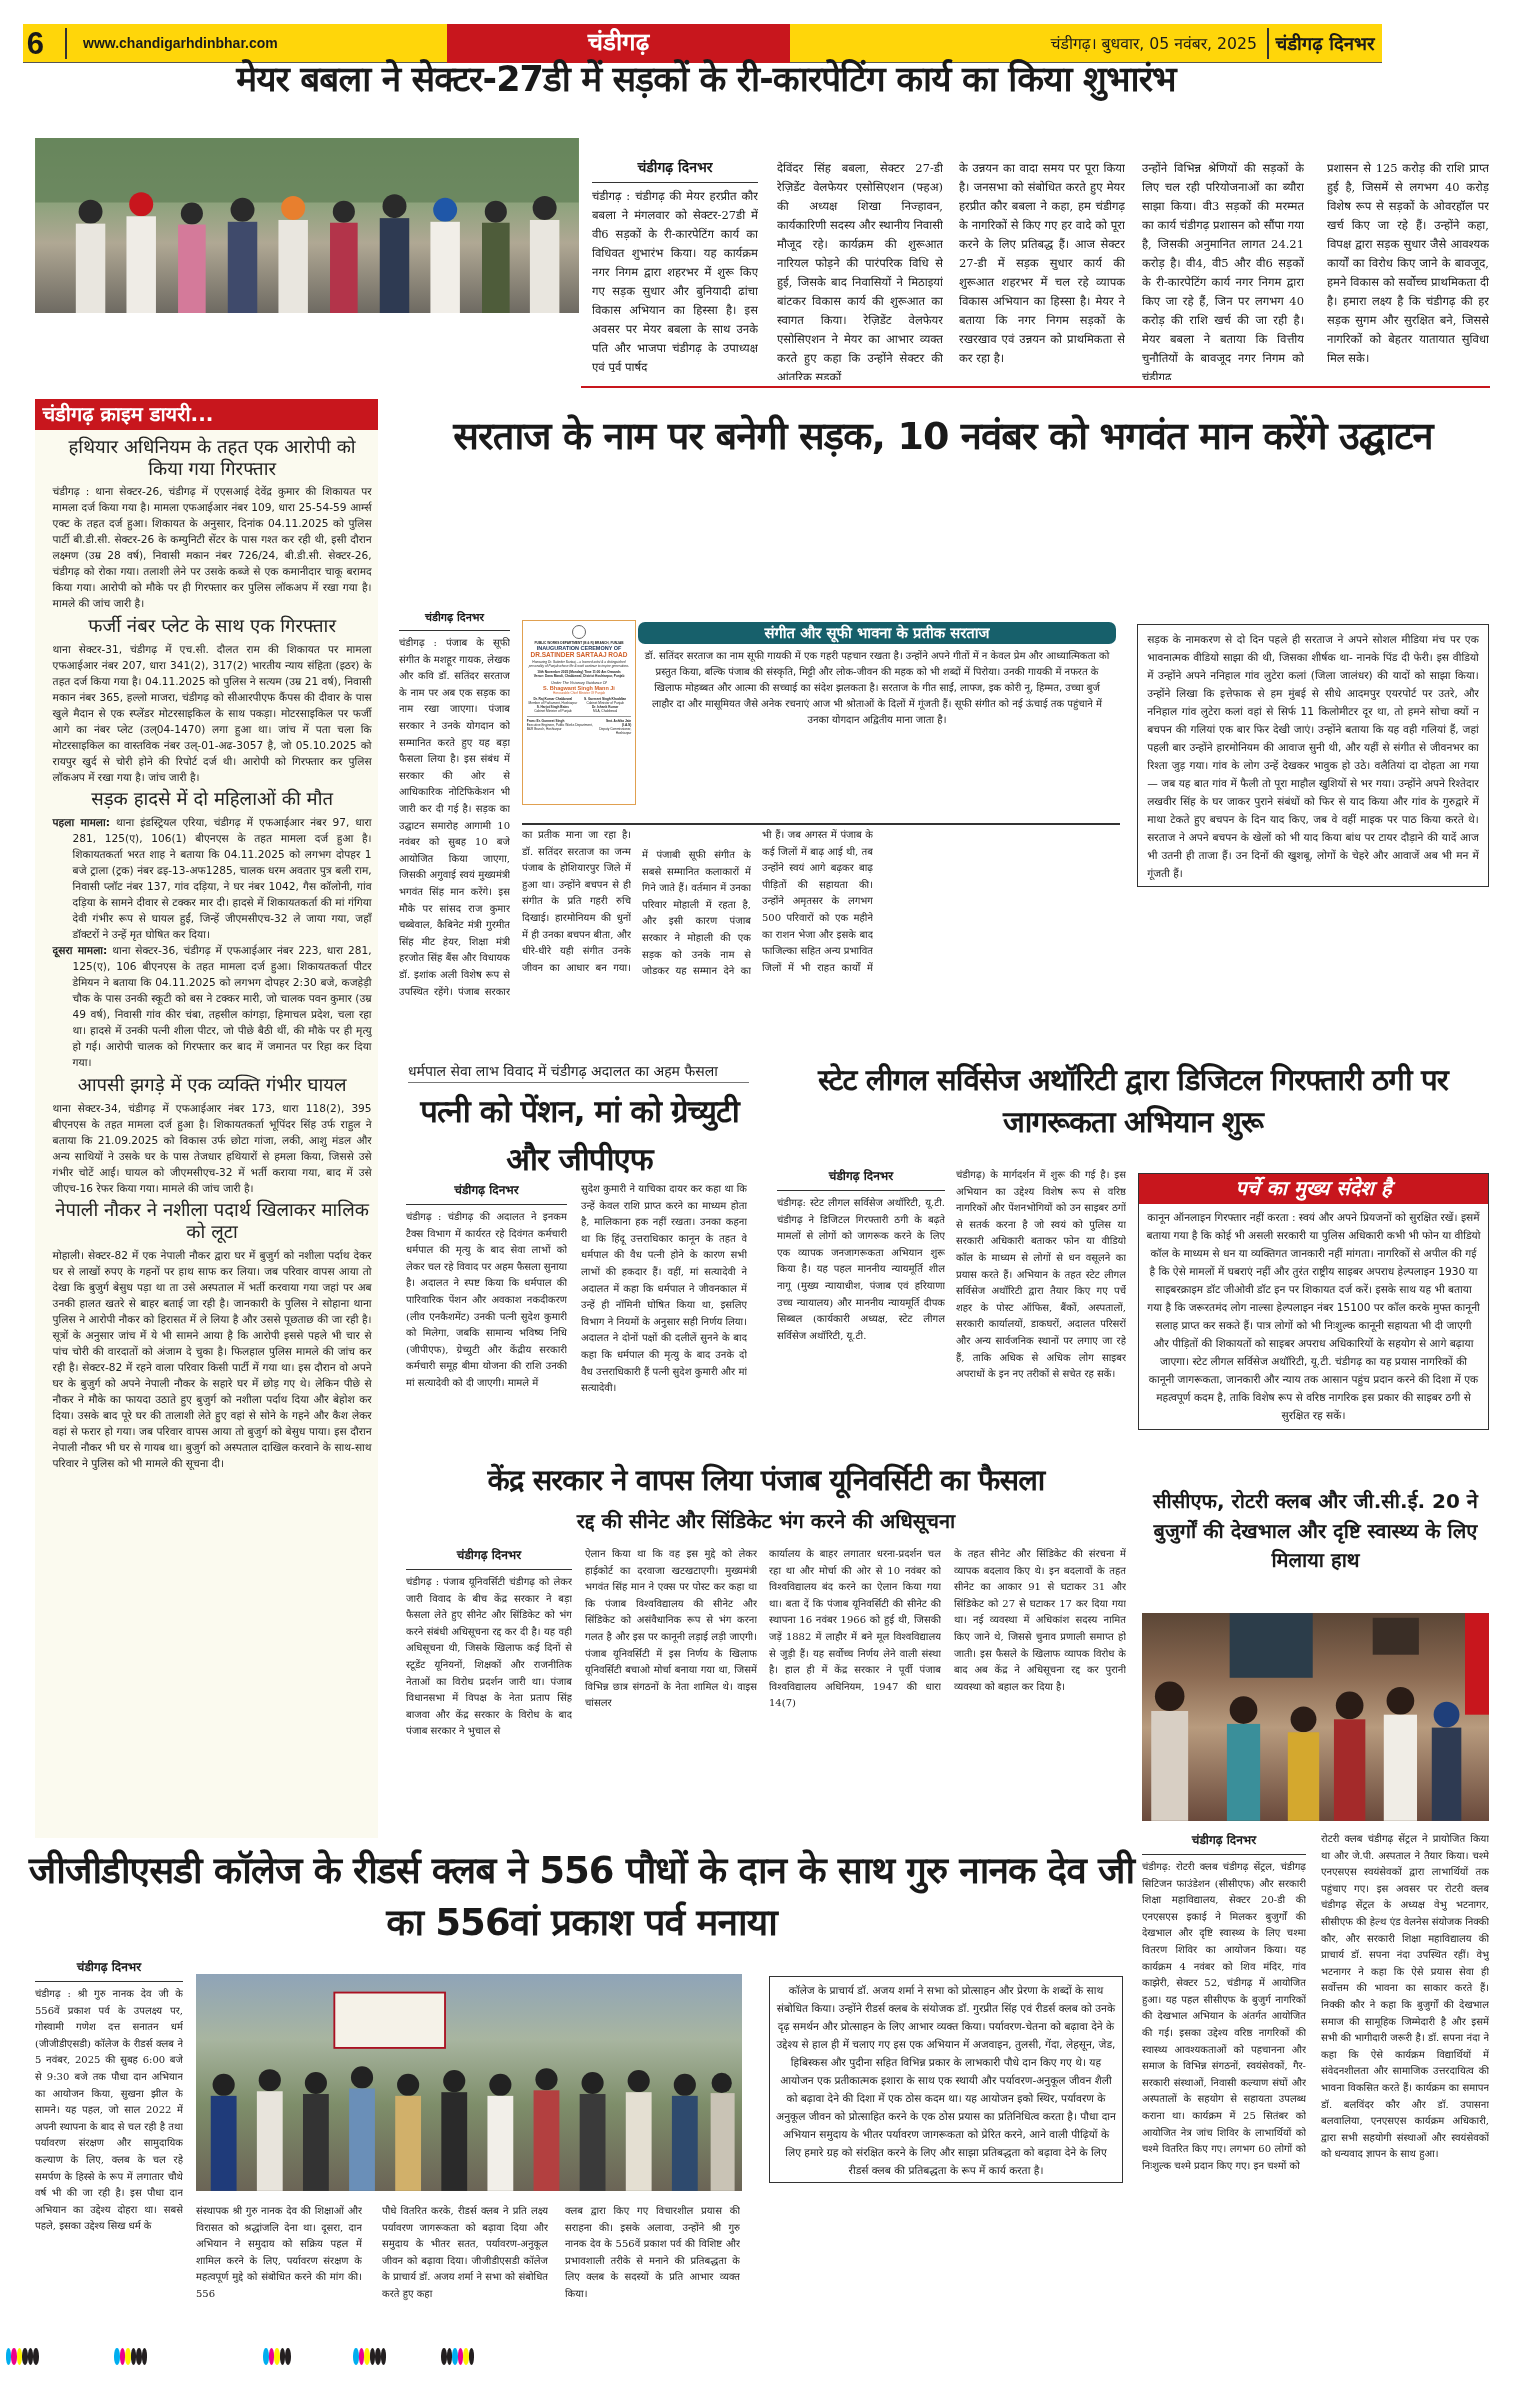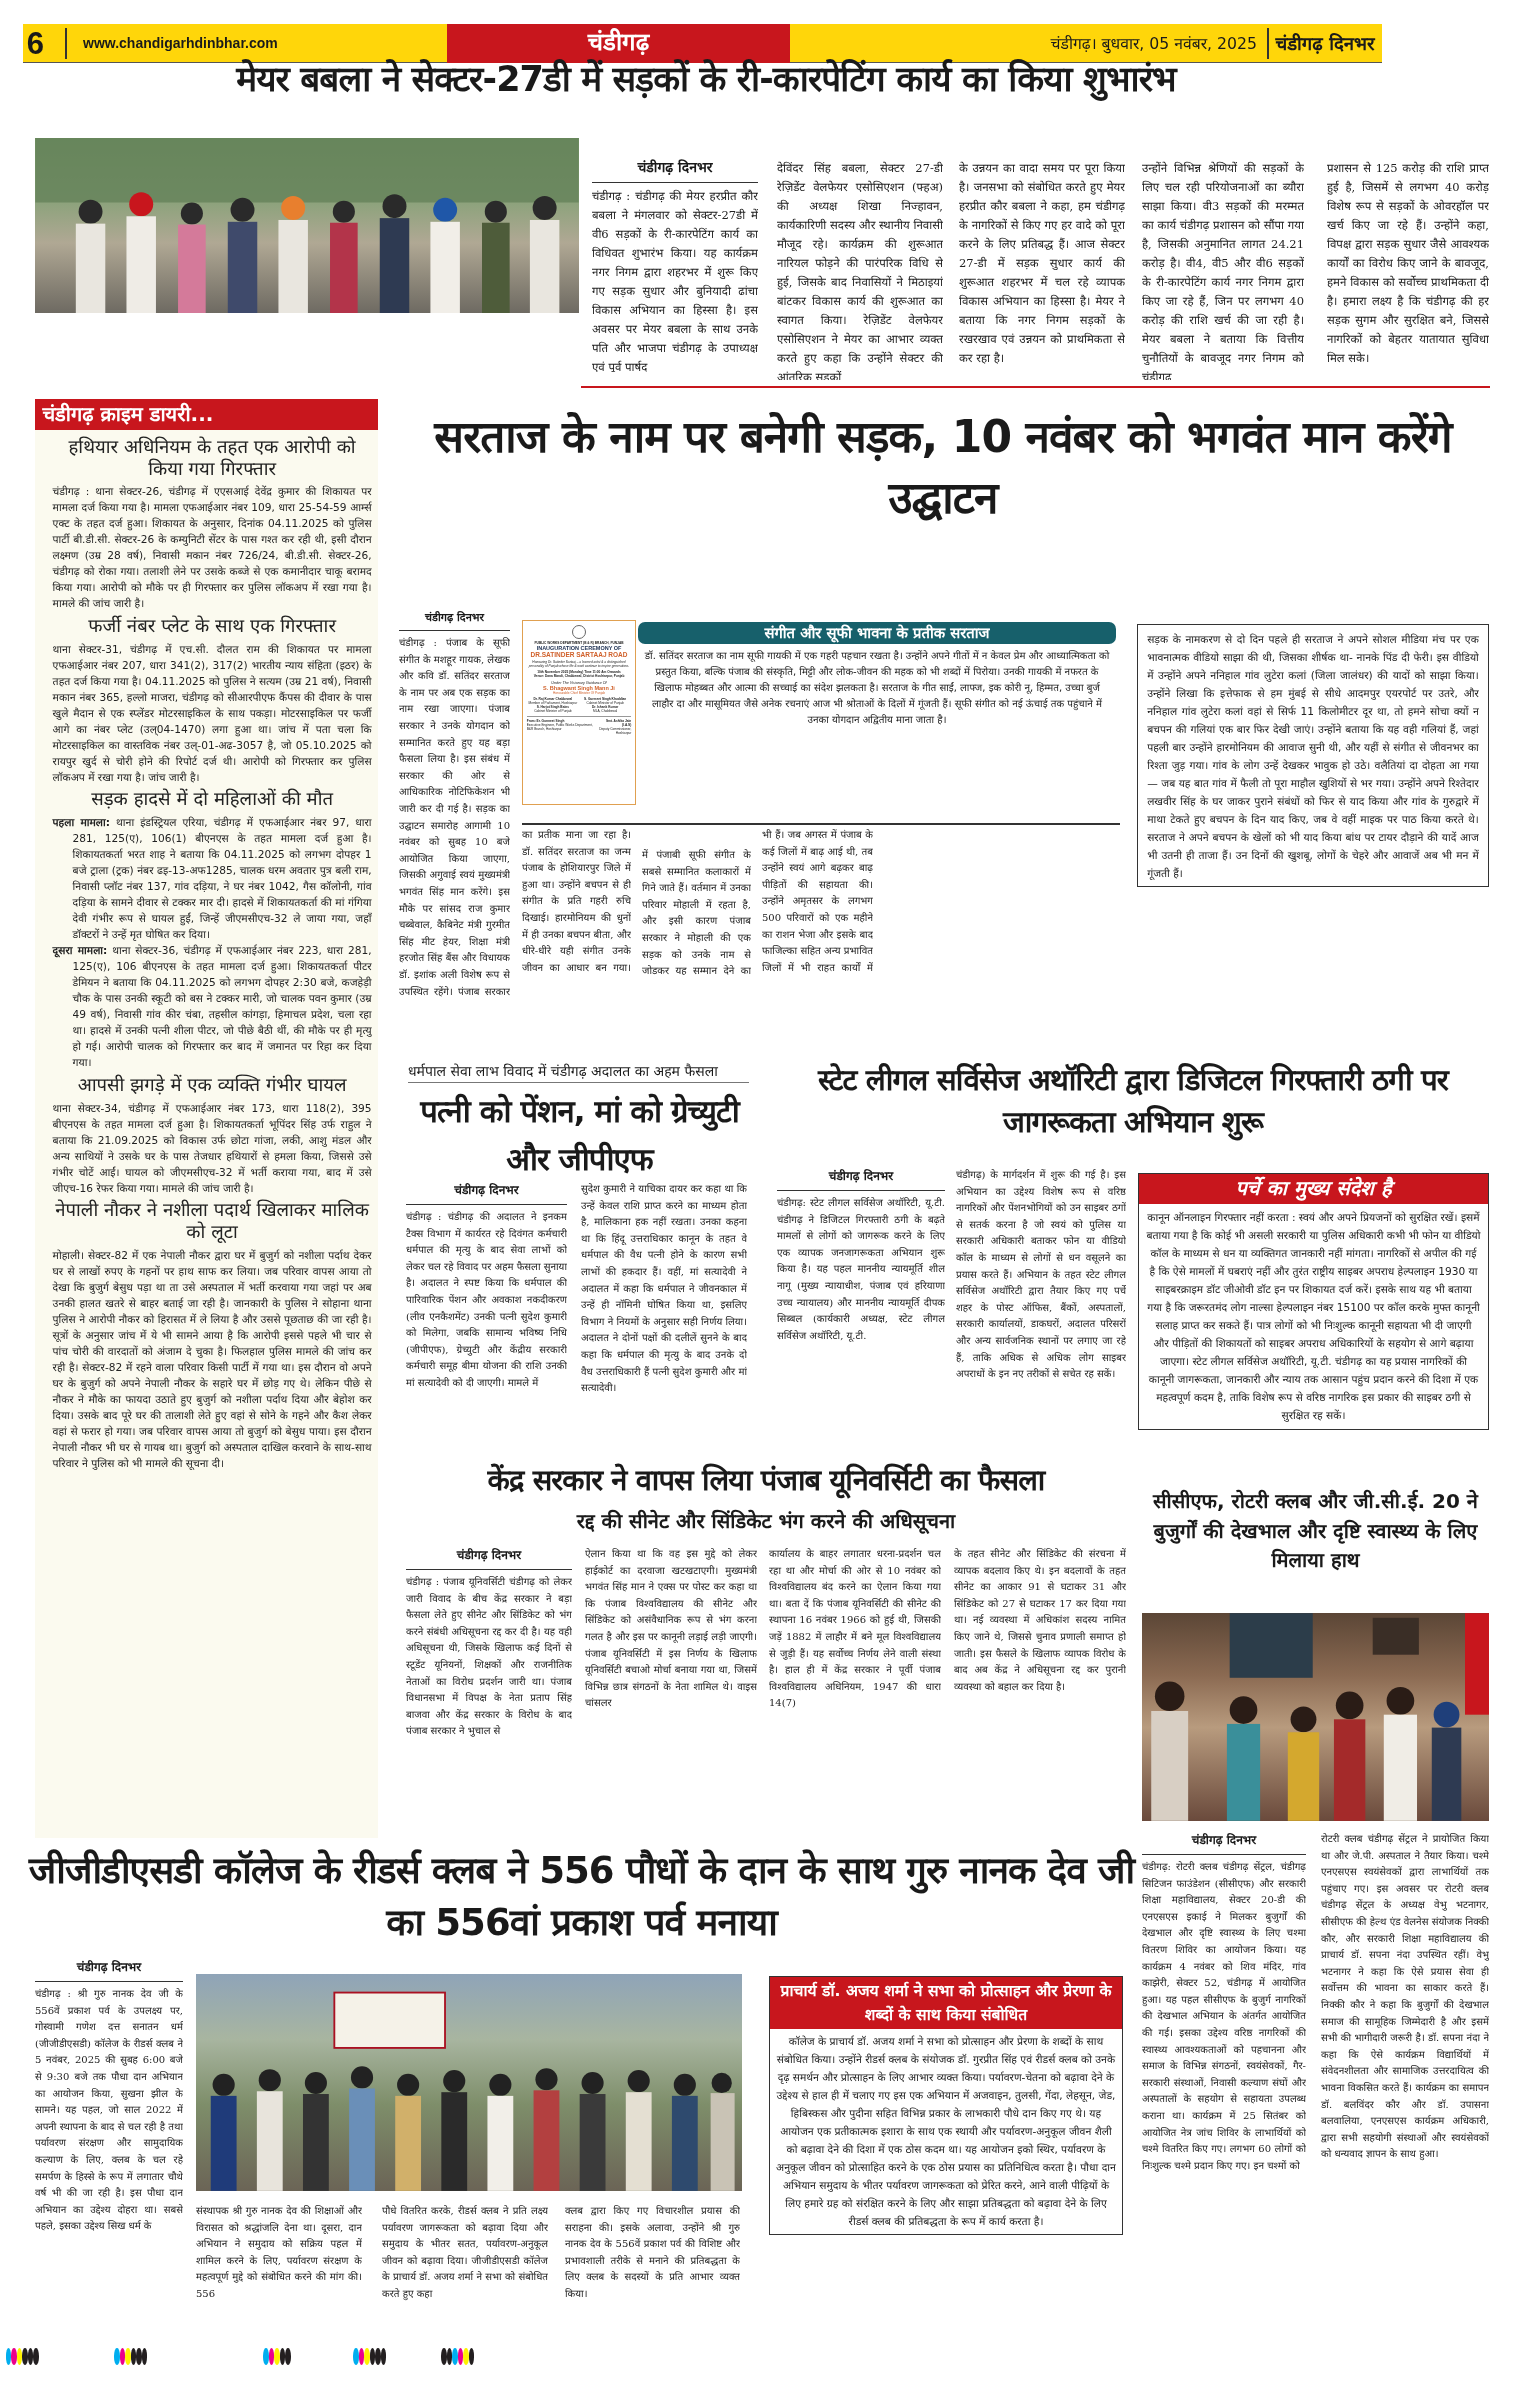--- a/index.html
+++ b/index.html
@@ -102,21 +102,21 @@
     <h3>सड़क हादसे में दो महिलाओं की मौत</h3>
     <p class="hang"><b>पहला मामला:</b> <span>थाना इंडस्ट्रियल एरिया, चंडीगढ़ में एफआईआर नंबर 97, धारा 281, 125(ए), 106(1) बीएनएस के तहत मामला दर्ज हुआ है। शिकायतकर्ता भरत शाह ने बताया कि 04.11.2025 को लगभग दोपहर 1 बजे ट्राला (ट्रक) नंबर ढइ-13-अफ1285, चालक धरम अवतार पुत्र बली राम, निवासी प्लॉट नंबर 137, गांव दड़िया, ने घर नंबर 1042, गैस कॉलोनी, गांव दड़िया के सामने दीवार से टक्कर मार दी। हादसे में शिकायतकर्ता की मां गंगिया देवी गंभीर रूप से घायल हुईं, जिन्हें जीएमसीएच-32 ले जाया गया, जहाँ डॉक्टरों ने उन्हें मृत घोषित कर दिया।</span></p>
     <p class="hang"><b>दूसरा मामला:</b> <span>थाना सेक्टर-36, चंडीगढ़ में एफआईआर नंबर 223, धारा 281, 125(ए), 106 बीएनएस के तहत मामला दर्ज हुआ। शिकायतकर्ता पीटर डेमियन ने बताया कि 04.11.2025 को लगभग दोपहर 2:30 बजे, कजहेड़ी चौक के पास उनकी स्कूटी को बस ने टक्कर मारी, जो चालक पवन कुमार (उम्र 49 वर्ष), निवासी गांव कीर चंबा, तहसील कांगड़ा, हिमाचल प्रदेश, चला रहा था। हादसे में उनकी पत्नी शीला पीटर, जो पीछे बैठी थीं, की मौके पर ही मृत्यु हो गई। आरोपी चालक को गिरफ्तार कर बाद में जमानत पर रिहा कर दिया गया।</span></p>
     <h3>आपसी झगड़े में एक व्यक्ति गंभीर घायल</h3>
     <p>थाना सेक्टर-34, चंडीगढ़ में एफआईआर नंबर 173, धारा 118(2), 395 बीएनएस के तहत मामला दर्ज हुआ है। शिकायतकर्ता भूपिंदर सिंह उर्फ राहुल ने बताया कि 21.09.2025 को विकास उर्फ छोटा गांजा, लकी, आशु मंडल और अन्य साथियों ने उसके घर के पास तेजधार हथियारों से हमला किया, जिससे उसे गंभीर चोटें आईं। घायल को जीएमसीएच-32 में भर्ती कराया गया, बाद में उसे जीएच-16 रेफर किया गया। मामले की जांच जारी है।</p>
     <h3>नेपाली नौकर ने नशीला पदार्थ खिलाकर मालिक को लूटा</h3>
     <p>मोहाली। सेक्टर-82 में एक नेपाली नौकर द्वारा घर में बुजुर्ग को नशीला पर्दाथ देकर घर से लाखों रुपए के गहनों पर हाथ साफ कर लिया। जब परिवार वापस आया तो देखा कि बुजुर्ग बेसुध पड़ा था ता उसे अस्पताल में भर्ती करवाया गया जहां पर अब उनकी हालत खतरे से बाहर बताई जा रही है। जानकारी के पुलिस ने सोहाना थाना पुलिस ने आरोपी नौकर को हिरासत में ले लिया है और उससे पूछताछ की जा रही है। सूत्रों के अनुसार जांच में ये भी सामने आया है कि आरोपी इससे पहले भी चार से पांच चोरी की वारदातों को अंजाम दे चुका है। फिलहाल पुलिस मामले की जांच कर रही है। सेक्टर-82 में रहने वाला परिवार किसी पार्टी में गया था। इस दौरान वो अपने घर के बुजुर्ग को अपने नेपाली नौकर के सहारे घर में छोड़ गए थे। लेकिन पीछे से नौकर ने मौके का फायदा उठाते हुए बुजुर्ग को नशीला पर्दाथ दिया और बेहोश कर दिया। उसके बाद पूरे घर की तालाशी लेते हुए वहां से सोने के गहने और कैश लेकर वहां से फरार हो गया। जब परिवार वापस आया तो बुजुर्ग को बेसुध पाया। इस दौरान नेपाली नौकर भी घर से गायब था। बुजुर्ग को अस्पताल दाखिल करवाने के साथ-साथ परिवार ने पुलिस को भी मामले की सूचना दी।</p>
   </div>
 </div>
 
-<h1 class="abs headline" style="left:392px; top:406px; width:1102px; font-size:44px; line-height:61px; text-align:center;">सरताज के नाम पर बनेगी सड़क, 10 नवंबर को भगवंत मान करेंगे उद्घाटन</h1>
+<h1 class="abs headline" style="left:392px; top:406px; width:1102px; font-size:38px; line-height:61px; text-align:center;">सरताज के नाम पर बनेगी सड़क, 10 नवंबर को भगवंत मान करेंगे उद्घाटन</h1>
 
 <div class="abs" style="left:399px; top:609px; width:111px;">
   <div class="byline" style="font-size:11px;">चंडीगढ़ दिनभर</div>
   <div class="col" style="height:364px; font-size:10px; line-height:16.6px;">चंडीगढ़ : पंजाब के सूफी संगीत के मशहूर गायक, लेखक और कवि डॉ. सतिंदर सरताज के नाम पर अब एक सड़क का नाम रखा जाएगा। पंजाब सरकार ने उनके योगदान को सम्मानित करते हुए यह बड़ा फैसला लिया है। इस संबंध में सरकार की ओर से आधिकारिक नोटिफिकेशन भी जारी कर दी गई है। सड़क का उद्घाटन समारोह आगामी 10 नवंबर को सुबह 10 बजे आयोजित किया जाएगा, जिसकी अगुवाई स्वयं मुख्यमंत्री भगवंत सिंह मान करेंगे। इस मौके पर सांसद राज कुमार चब्बेवाल, कैबिनेट मंत्री गुरमीत सिंह मीट हेयर, शिक्षा मंत्री हरजोत सिंह बैंस और विधायक डॉ. इशांक अली विशेष रूप से उपस्थित रहेंगे। पंजाब सरकार का यह निर्णय राज्य के सांस्कृतिक और कलात्मक गौरव</div>
 </div>
 
 <div class="abs" style="left:522px; top:620px; width:114px; height:185px; background:#fff; border:1.8px solid #e0a050; padding:3.7px; text-align:center; overflow:hidden;">
   <div style="width:14.8px; height:14.8px; margin:0 auto 1.8px; border-radius:50%; border:0.9px solid #666;"></div>
   <div style="font:bold 3.2px 'Liberation Sans',sans-serif;">PUBLIC WORKS DEPARTMENT (B &amp; R) BRANCH, PUNJAB</div>
   <div style="font:bold 5.5px 'Liberation Sans',sans-serif; color:#1a2d4f;">INAUGURATION CEREMONY OF</div>
@@ -247,21 +247,20 @@
       <circle cx="570" cy="118" r="11" fill="#222"></circle>
         <rect x="558" y="129" width="26" height="106" fill="#c9c3b5"></rect>
     </g>
   </svg>
 </div>
 <div class="abs col" style="left:196px; top:2203px; width:166px; height:116px; font-size:10px; line-height:16.6px;">संस्थापक श्री गुरु नानक देव की शिक्षाओं और विरासत को श्रद्धांजलि देना था। दूसरा, दान अभियान ने समुदाय को सक्रिय पहल में शामिल करने के लिए, पर्यावरण संरक्षण के महत्वपूर्ण मुद्दे को संबोधित करने की मांग की। 556</div>
 <div class="abs col" style="left:382px; top:2203px; width:166px; height:116px; font-size:10px; line-height:16.6px;">पौधे वितरित करके, रीडर्स क्लब ने प्रति लक्ष्य पर्यावरण जागरूकता को बढ़ावा दिया और समुदाय के भीतर सतत, पर्यावरण-अनुकूल जीवन को बढ़ावा दिया। जीजीडीएसडी कॉलेज के प्राचार्य डॉ. अजय शर्मा ने सभा को संबोधित करते हुए कहा</div>
 <div class="abs col" style="left:565px; top:2203px; width:175px; height:116px; font-size:10px; line-height:16.6px;">क्लब द्वारा किए गए विचारशील प्रयास की सराहना की। इसके अलावा, उन्होंने श्री गुरु नानक देव के 556वें प्रकाश पर्व की विशिष्ट और प्रभावशाली तरीके से मनाने की प्रतिबद्धता के लिए क्लब के सदस्यों के प्रति आभार व्यक्त किया।</div>
 
 <div class="abs" style="left:769px; top:1976px; width:354px; border:1.4px solid #333; background:#fff;">
-  <div class="boxhead" style="background:#c8161d; font-size:15.7px; line-height:24px; padding:1.8px 3.7px;">प्राचार्य डॉ. अजय शर्मा ने सभा को प्रोत्साहन और प्रेरणा के शब्दों के साथ किया संबोधित</div>
   <div class="boxbody center" style="font-size:10.6px; line-height:18px; padding:3.7px 5.5px;">कॉलेज के प्राचार्य डॉ. अजय शर्मा ने सभा को प्रोत्साहन और प्रेरणा के शब्दों के साथ संबोधित किया। उन्होंने रीडर्स क्लब के संयोजक डॉ. गुरप्रीत सिंह एवं रीडर्स क्लब को उनके दृढ़ समर्थन और प्रोत्साहन के लिए आभार व्यक्त किया। पर्यावरण-चेतना को बढ़ावा देने के उद्देश्य से हाल ही में चलाए गए इस एक अभियान में अजवाइन, तुलसी, गेंदा, लेहसून, जेड, हिबिस्कस और पुदीना सहित विभिन्न प्रकार के लाभकारी पौधे दान किए गए थे। यह आयोजन एक प्रतीकात्मक इशारा के साथ एक स्थायी और पर्यावरण-अनुकूल जीवन शैली को बढ़ावा देने की दिशा में एक ठोस कदम था। यह आयोजन इको स्थिर, पर्यावरण के अनुकूल जीवन को प्रोत्साहित करने के एक ठोस प्रयास का प्रतिनिधित्व करता है। पौधा दान अभियान समुदाय के भीतर पर्यावरण जागरूकता को प्रेरित करने, आने वाली पीढ़ियों के लिए हमारे ग्रह को संरक्षित करने के लिए और साझा प्रतिबद्धता को बढ़ावा देने के लिए रीडर्स क्लब की प्रतिबद्धता के रूप में कार्य करता है।</div>
 </div>
 
 <div class="abs regmarks">
   <div class="abs" style="left:5.5px; top:0;">
     <span class="dot" style="background:#00aeef"></span><span class="dot" style="background:#ec008c"></span><span class="dot" style="background:#fff200"></span><span class="dot" style="background:#231f20"></span><span class="dot" style="background:#231f20"></span><span class="dot" style="background:#231f20"></span>
   </div>
   <div class="abs" style="left:114px; top:0;">
     <span class="dot" style="background:#00aeef"></span><span class="dot" style="background:#ec008c"></span><span class="dot" style="background:#fff200"></span><span class="dot" style="background:#231f20"></span><span class="dot" style="background:#231f20"></span><span class="dot" style="background:#231f20"></span>
   </div>

